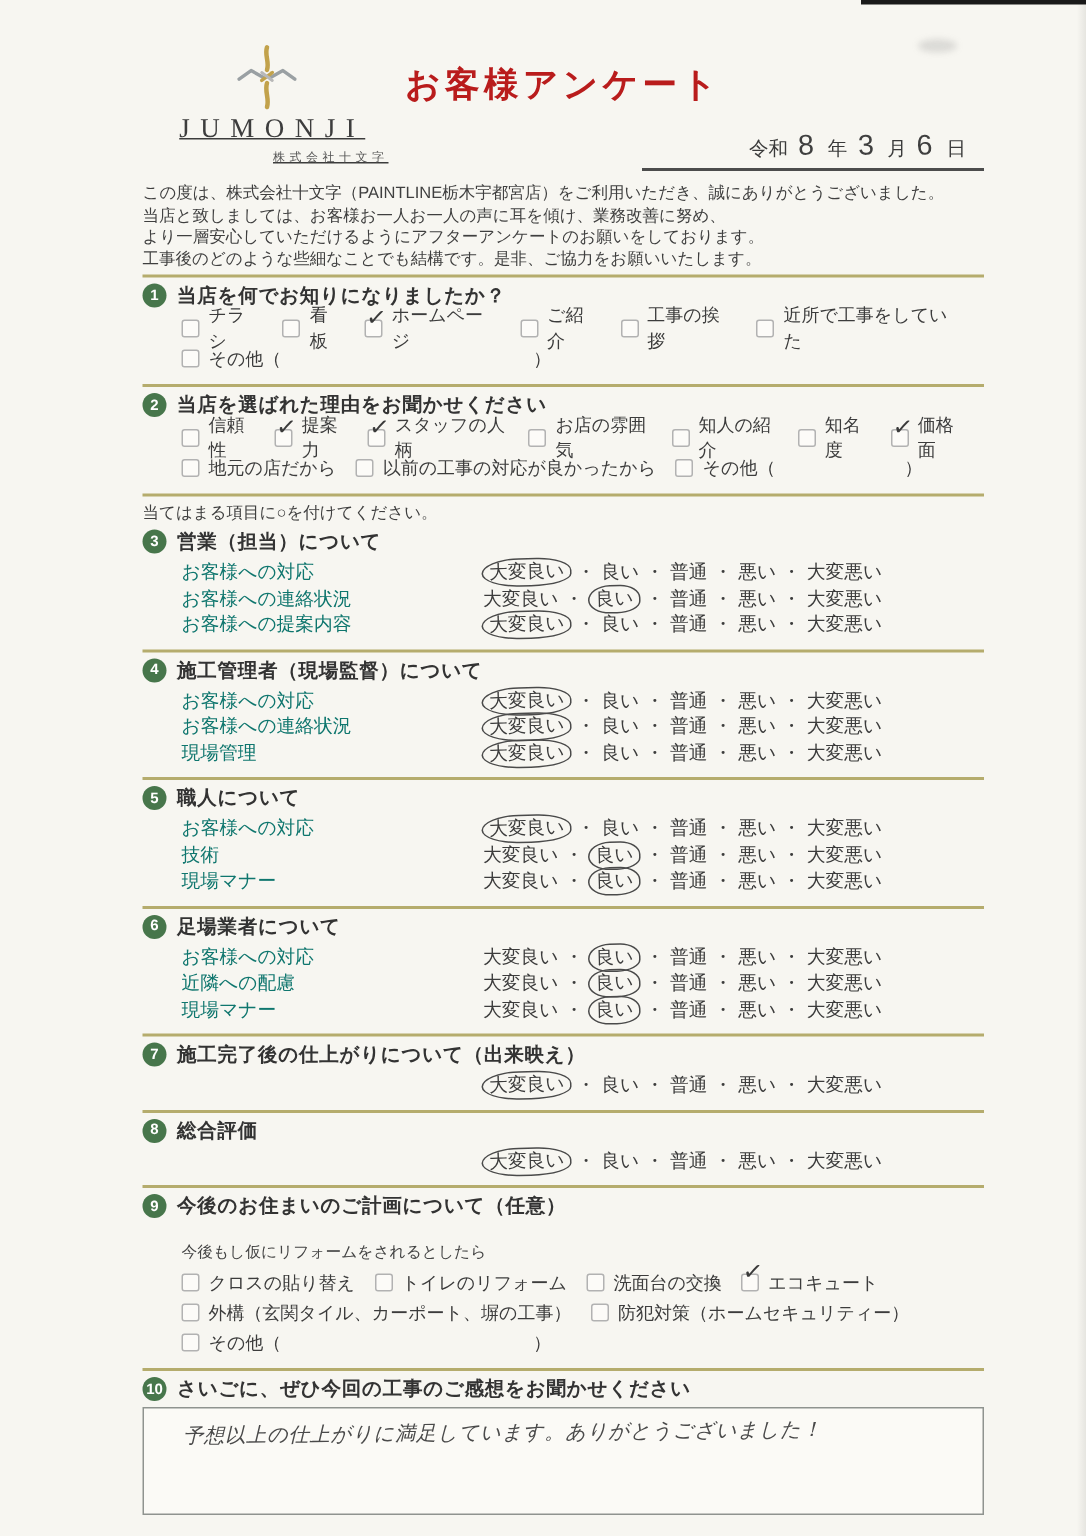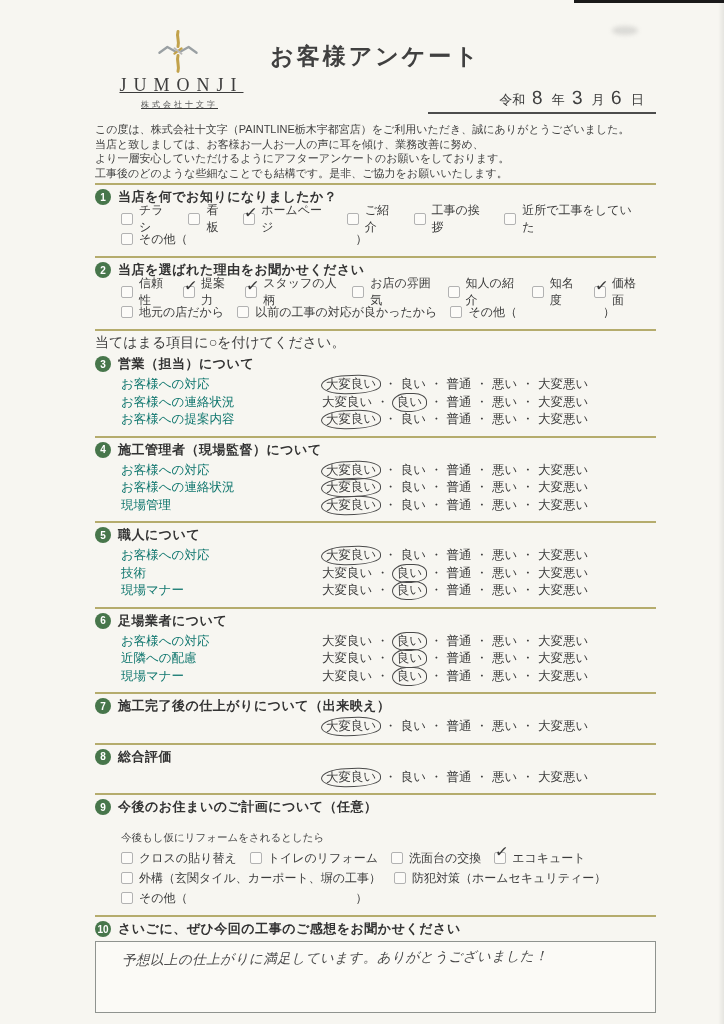--- a/index.html
+++ b/index.html
@@ -18,35 +18,35 @@
     background: rgba(125,125,125,.22); border-radius: 50%; filter: blur(2px); }
   .edge-shadow { position: absolute; top: 0; right: 0; width: 6px; height: 100%;
     background: linear-gradient(to left, rgba(0,0,0,.07), rgba(0,0,0,0)); pointer-events: none; }
 
   
   header { position: relative; height: 88px; }
   .logo { position: absolute; left: 2px; top: 0; width: 162px; text-align: center; text-decoration: underline; }
   .logo-icon svg { width: 46px; height: 46px; display: block; margin: 0 auto; }
   .logo-en { font-family: "Liberation Serif", "DejaVu Serif", serif; font-size: 18px;
     letter-spacing: 7px; color: #3d3d3d; margin-top: 1px; padding-left: 7px; }
-  .logo-jp { font-size: 8px; letter-spacing: 3px; color: #555; margin-top: 3px; padding-left: 3px; }
+  .logo-jp { font-size: 8px; letter-spacing: 3px; color: #555; margin-top: 3px; padding-left: 3px; text-align: right; }
   .page-title { position: absolute; left: 50%; top: 13px; transform: translateX(-50%);
-    font-size: 23px; font-weight: bold; color: #404040; letter-spacing: 3px; white-space: nowrap; margin: 0; }
+    font-size: 23px; font-weight: bold; color: #b91c1c; letter-spacing: 3px; white-space: nowrap; margin: 0; }
   .date-line { position: absolute; right: 0; bottom: 2px; width: 228px;
     border-bottom: 2px solid #4c4c4c; display: flex; align-items: baseline; justify-content: flex-end;
     padding: 0 12px 3px 0; font-size: 13px; color: #3a3a3a; }
   .hand-num { font-size: 19px; color: #3f3f3f; margin: 0 9px 0 7px; display: inline-block;
     transform: rotate(-3deg); }
 
   
   .intro { margin-top: 6px; font-size: 11px; line-height: 14.5px; color: #3f3f3f; }
   .intro p { margin: 0; }
 
   .divider { border-top: 2px solid #b5ac6d; margin: 3px 0; }
-  .helper { font-size: 14px; color: #3f3f3f; margin: 1px 0; }
+  .helper { font-size: 11px; color: #3f3f3f; margin: 1px 0; }
 
   
   .question { padding: 0 0 4px; }
   .q-head { display: flex; align-items: center; margin: 3px 0 3px; height: 18px; }
   .badge { width: 16px; height: 16px; border-radius: 50%; background: #47764b; color: #fff;
     font-size: 10px; font-weight: bold; display: flex; align-items: center; justify-content: center;
     margin-right: 7px; flex: none; }
   .q-title { font-size: 13px; font-weight: bold; color: #333; margin: 0; letter-spacing: .5px; }
   .q-sub { padding-left: 26px; font-size: 10.5px; color: #444; margin: 15px 0 3px; }
 

